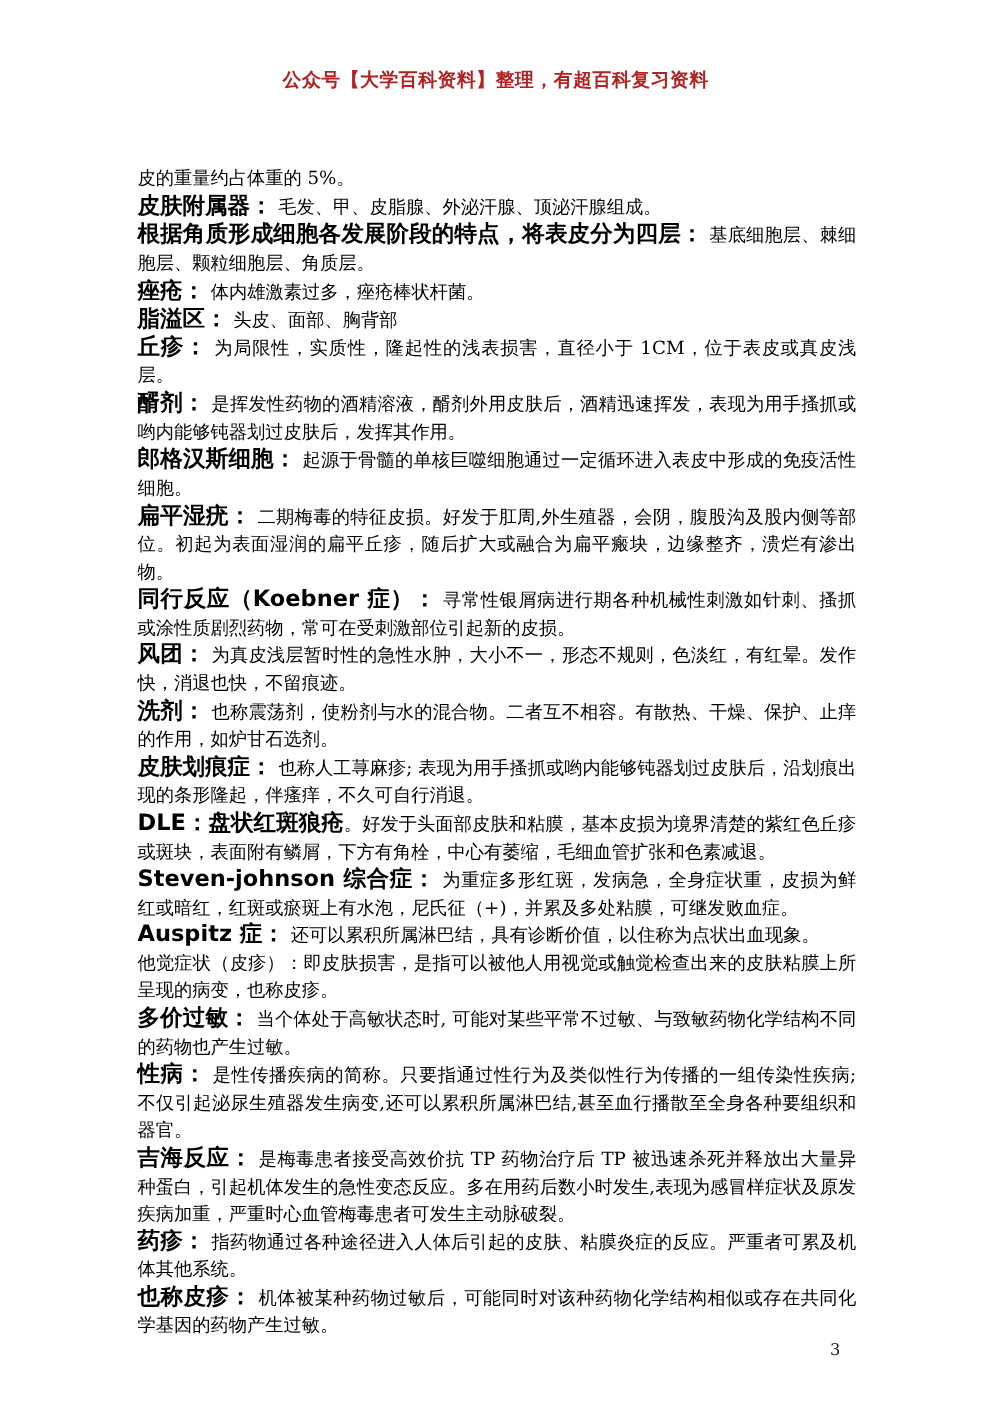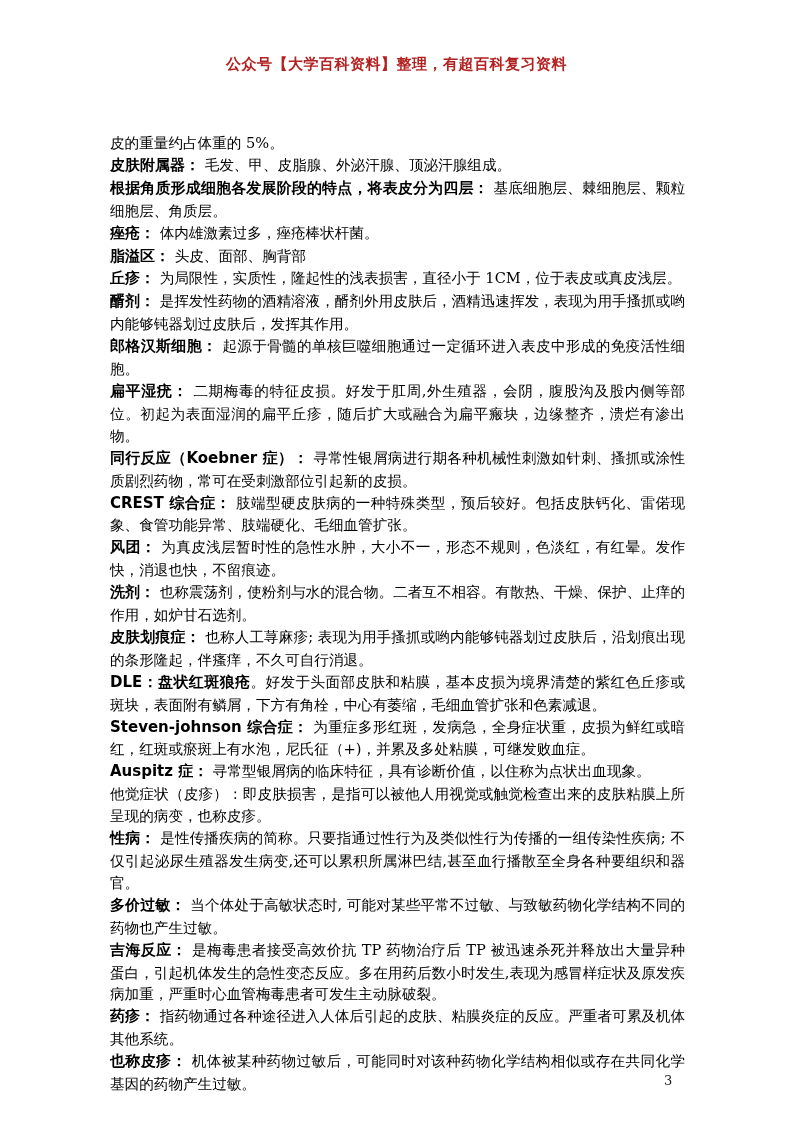--- a/index.html
+++ b/index.html
@@ -37,21 +37,21 @@
     text-align: justify;
     text-justify: inter-ideograph;
   }
   .para {
     margin: 0;
     padding: 0;
   }
   .term {
     font-weight: 700;
     font-family: "DejaVu Sans", "Liberation Sans", sans-serif;
-    font-size: 15px;
+    font-size: 18px;
   }
   .page-number {
     position: absolute;
     top: 1026px;
     left: 664px;
     font-size: 13px;
     color: #222222;
   }
 </style>
 </head>
@@ -64,29 +64,28 @@
       <p class="para"><span>皮的重量约占体重的 5%。</span></p>
       <p class="para"><span class="term">皮肤附属器：</span> <span>毛发、甲、皮脂腺、外泌汗腺、顶泌汗腺组成。</span></p>
       <p class="para"><span class="term">根据角质形成细胞各发展阶段的特点，将表皮分为四层：</span> <span>基底细胞层、棘细胞层、颗粒细胞层、角质层。</span></p>
       <p class="para"><span class="term">痤疮：</span> <span>体内雄激素过多，痤疮棒状杆菌。</span></p>
       <p class="para"><span class="term">脂溢区：</span> <span>头皮、面部、胸背部</span></p>
       <p class="para"><span class="term">丘疹：</span> <span>为局限性，实质性，隆起性的浅表损害，直径小于 1CM，位于表皮或真皮浅层。</span></p>
       <p class="para"><span class="term">醑剂：</span> <span>是挥发性药物的酒精溶液，醑剂外用皮肤后，酒精迅速挥发，表现为用手搔抓或哟内能够钝器划过皮肤后，发挥其作用。</span></p>
       <p class="para"><span class="term">郎格汉斯细胞：</span> <span>起源于骨髓的单核巨噬细胞通过一定循环进入表皮中形成的免疫活性细胞。</span></p>
       <p class="para"><span class="term">扁平湿疣：</span> <span>二期梅毒的特征皮损。好发于肛周,外生殖器，会阴，腹股沟及股内侧等部位。初起为表面湿润的扁平丘疹，随后扩大或融合为扁平瘢块，边缘整齐，溃烂有渗出物。</span></p>
       <p class="para"><span class="term">同行反应（Koebner 症）：</span> <span>寻常性银屑病进行期各种机械性刺激如针刺、搔抓或涂性质剧烈药物，常可在受刺激部位引起新的皮损。</span></p>
-      <p class="para"><span class="term">CREST 综合症：</span> <span>肢端型硬皮肤病的一种特殊类型，预后较好。包括皮肤钙化、雷偌现象、食管功能异常、肢端硬化、毛细血管扩张。</span></p>
       <p class="para"><span class="term">风团：</span> <span>为真皮浅层暂时性的急性水肿，大小不一，形态不规则，色淡红，有红晕。发作快，消退也快，不留痕迹。</span></p>
       <p class="para"><span class="term">洗剂：</span> <span>也称震荡剂，使粉剂与水的混合物。二者互不相容。有散热、干燥、保护、止痒的作用，如炉甘石选剂。</span></p>
       <p class="para"><span class="term">皮肤划痕症：</span> <span>也称人工荨麻疹; 表现为用手搔抓或哟内能够钝器划过皮肤后，沿划痕出现的条形隆起，伴瘙痒，不久可自行消退。</span></p>
       <p class="para"><span class="term">DLE：盘状红斑狼疮</span><span>。好发于头面部皮肤和粘膜，基本皮损为境界清楚的紫红色丘疹或斑块，表面附有鳞屑，下方有角栓，中心有萎缩，毛细血管扩张和色素减退。</span></p>
       <p class="para"><span class="term">Steven-johnson 综合症：</span> <span>为重症多形红斑，发病急，全身症状重，皮损为鲜红或暗红，红斑或瘀斑上有水泡，尼氏征（+)，并累及多处粘膜，可继发败血症。</span></p>
-      <p class="para"><span class="term">Auspitz 症：</span> <span>寻常型银屑病的临床特征，具有诊断价值，以住称为点状出血现象。</span></p>
+      <p class="para"><span class="term">Auspitz 症：</span> <span>还可以累积所属淋巴结，具有诊断价值，以住称为点状出血现象。</span></p>
       <p class="para"><span>他觉症状（皮疹）：即皮肤损害，是指可以被他人用视觉或触觉检查出来的皮肤粘膜上所呈现的病变，也称皮疹。</span></p>
+      <p class="para"><span class="term">多价过敏：</span> <span>当个体处于高敏状态时, 可能对某些平常不过敏、与致敏药物化学结构不同的药物也产生过敏。</span></p>
       <p class="para"><span class="term">性病：</span> <span>是性传播疾病的简称。只要指通过性行为及类似性行为传播的一组传染性疾病; 不仅引起泌尿生殖器发生病变,还可以累积所属淋巴结,甚至血行播散至全身各种要组织和器官。</span></p>
-      <p class="para"><span class="term">多价过敏：</span> <span>当个体处于高敏状态时, 可能对某些平常不过敏、与致敏药物化学结构不同的药物也产生过敏。</span></p>
       <p class="para"><span class="term">吉海反应：</span> <span>是梅毒患者接受高效价抗 TP 药物治疗后 TP 被迅速杀死并释放出大量异种蛋白，引起机体发生的急性变态反应。多在用药后数小时发生,表现为感冒样症状及原发疾病加重，严重时心血管梅毒患者可发生主动脉破裂。</span></p>
       <p class="para"><span class="term">药疹：</span> <span>指药物通过各种途径进入人体后引起的皮肤、粘膜炎症的反应。严重者可累及机体其他系统。</span></p>
       <p class="para"><span class="term">也称皮疹：</span> <span>机体被某种药物过敏后，可能同时对该种药物化学结构相似或存在共同化学基因的药物产生过敏。</span></p>
     </div>
 
   <div class="page-number">3</div>
 </div>
 
 </body></html>

